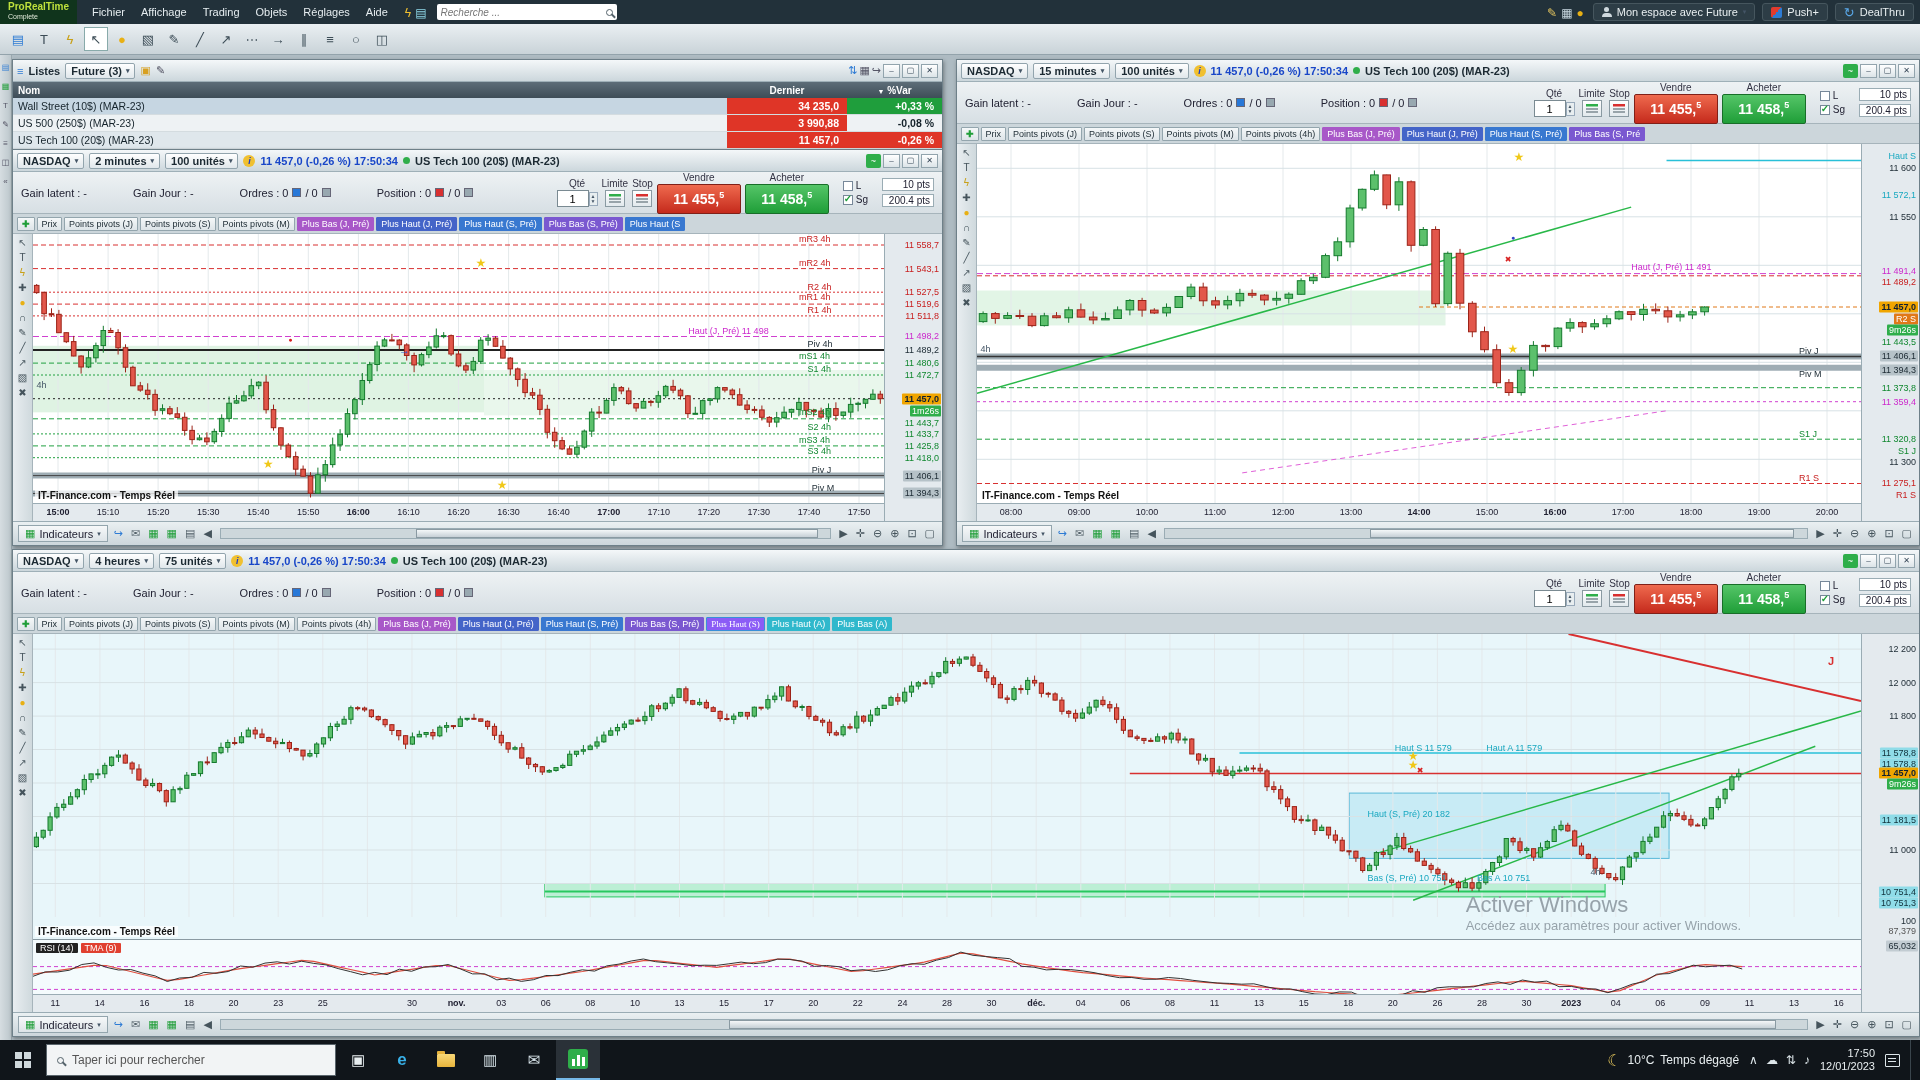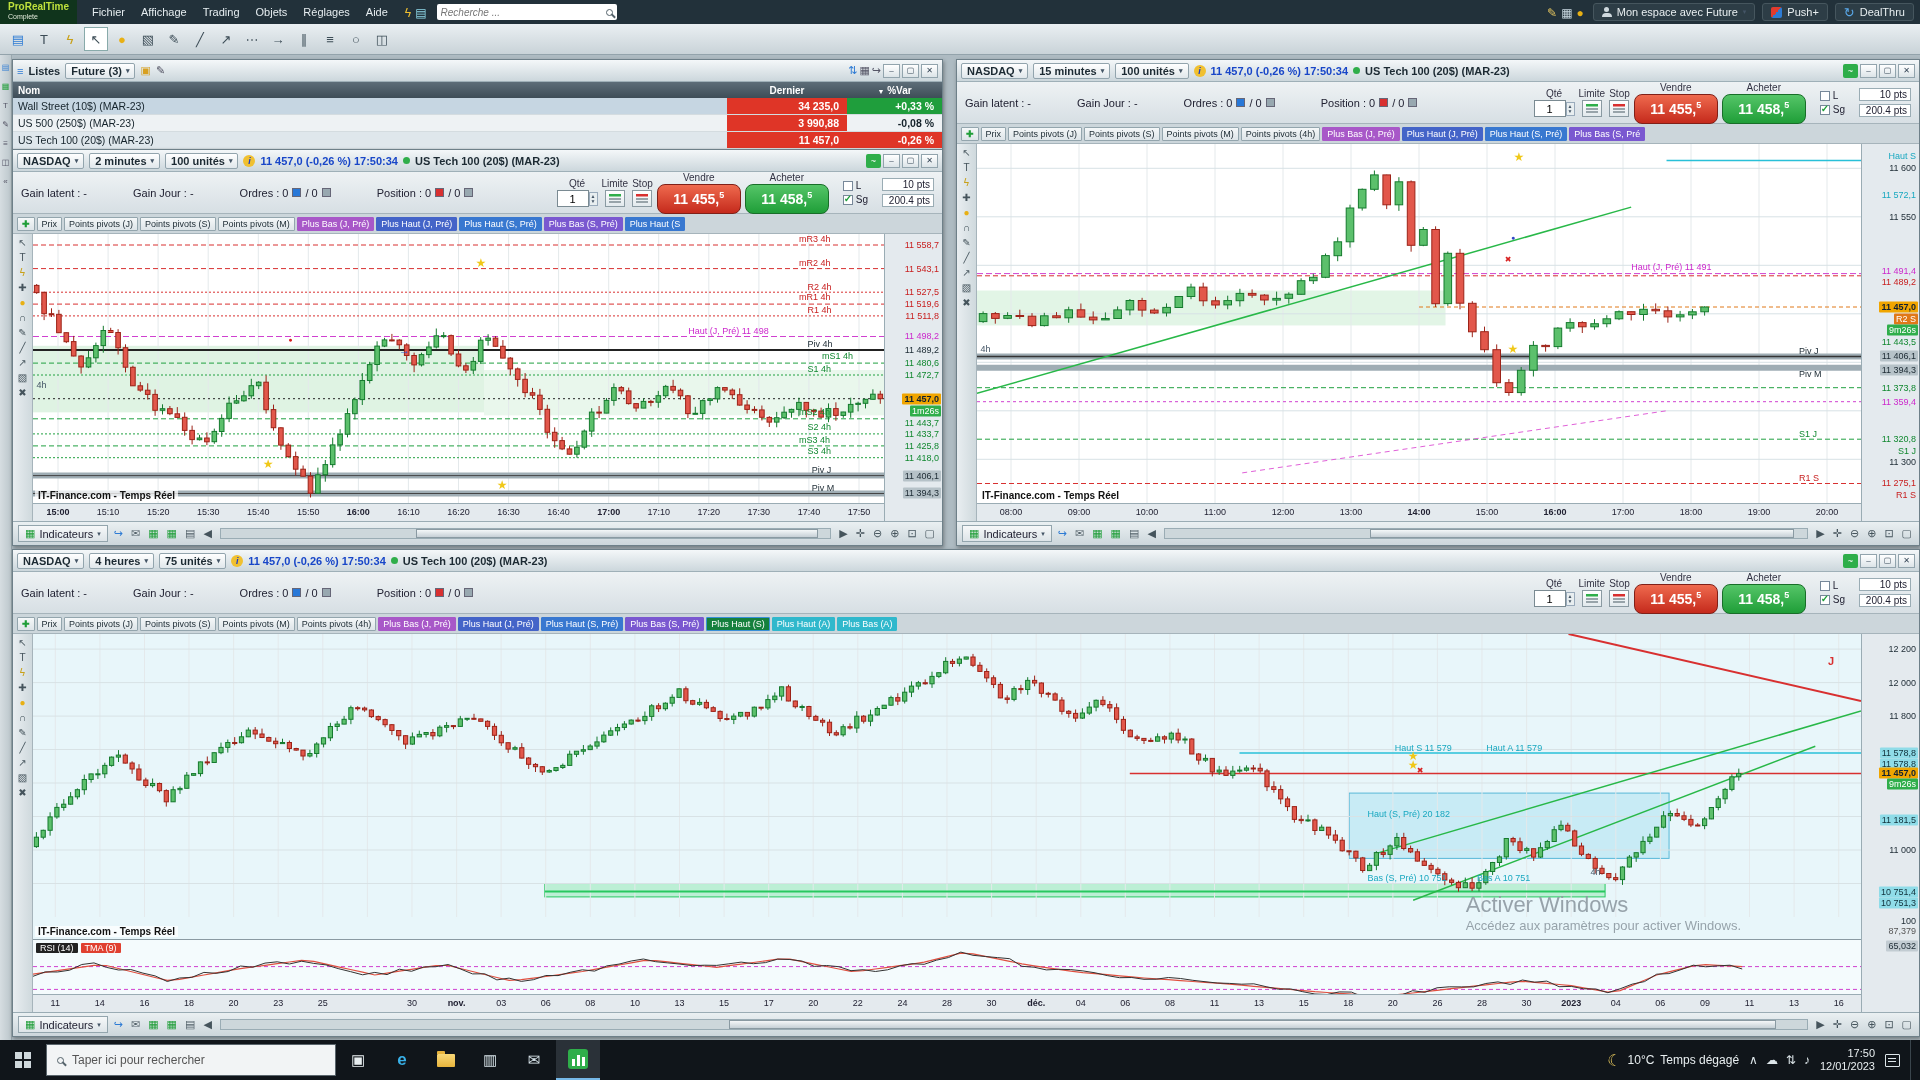--- a/index.html
+++ b/index.html
@@ -56,21 +56,21 @@
 .tbstat{font-size:11px;color:#223;white-space:nowrap;}
 .tbstat.row{display:flex;align-items:center;gap:4px;}
 .mic{width:9px;height:9px;display:inline-block;border:1px solid #667;}
 .obox{display:flex;gap:4px;align-items:center;}
 .ocol{display:flex;flex-direction:column;align-items:center;gap:1px;}
 .olab{font-size:10px;color:#334;}
 .qtywrap{display:flex;align-items:center;}
 .qty{width:32px;height:17px;border:1px solid #7a8a92;font-size:11px;text-align:center;background:#fff;}
 .step{display:flex;flex-direction:column;font-size:5px;color:#456;line-height:5px;border:1px solid #9ab;background:#e8eef0;padding:1px;}
 .ordico{width:20px;height:17px;border:1px solid #8a9aa2;background:linear-gradient(#fff,#e2e9ed);display:flex;align-items:center;justify-content:center;}
-.sellbtn,.buybtn{width:84px;height:30px;color:#fff;font-weight:bold;font-size:14px;display:flex;align-items:center;justify-content:center;border:1px solid #802018;border-radius:8px;}
+.sellbtn,.buybtn{width:84px;height:30px;color:#fff;font-weight:bold;font-size:14px;display:flex;align-items:center;justify-content:center;border:1px solid #802018;border-radius:2px;}
 .sellbtn{background:linear-gradient(#ef6a4e,#c52a1c);}
 .buybtn{background:linear-gradient(#55c568,#1f9e38);border-color:#186e28;}
 .sellbtn sup,.buybtn sup{font-size:9px;margin-top:-7px;}
 .flags{display:flex;flex-direction:column;gap:3px;font-size:10px;color:#223;}
 .flag{display:flex;align-items:center;gap:3px;}
 .cb{width:10px;height:10px;border:1px solid #789;background:#fff;display:inline-block;position:relative;}
 .cb.ck::after{content:"✓";position:absolute;top:-3px;left:0;color:#1c9e38;font-weight:bold;font-size:10px;}
 .ptscol{display:flex;flex-direction:column;gap:3px;}
 .ptsbox{border:1px solid #9aacb4;background:#fff;font-size:10px;color:#223;padding:0 3px;min-width:52px;text-align:right;}
 
@@ -671,21 +671,21 @@
                 <line x1="847.3" y1="156.8" x2="847.3" y2="169.8" stroke="#9c2318"></line>
                 <rect x="845.0" y="160.2" width="4.6" height="4.5" fill="#e2574b" stroke="#9c2318"></rect>
               </svg>
               <div class="plab" style="left: 765.9px; top: -0.466292px; color: rgb(200, 32, 32);">mR3 4h</div>
               <div class="plab" style="left: 765.9px; top: 23.7135px; color: rgb(200, 32, 32);">mR2 4h</div>
               <div class="plab" style="left: 774.41px; top: 47.8933px; color: rgb(200, 32, 32);">R2 4h</div>
               <div class="plab" style="left: 765.9px; top: 58.4719px; color: rgb(200, 32, 32);">mR1 4h</div>
               <div class="plab" style="left: 774.41px; top: 70.5618px; color: rgb(200, 32, 32);">R1 4h</div>
               <div class="plab" style="left: 655.27px; top: 91.7191px; color: rgb(204, 40, 204);">Haut (J, Pré) 11 498</div>
               <div class="plab" style="left: 774.41px; top: 104.565px; color: rgb(28, 42, 51);">Piv 4h</div>
-              <div class="plab" style="left: 765.9px; top: 117.41px; color: rgb(17, 136, 48); margin-left: 23px;">mS1 4h</div>
+              <div class="plab" style="left: 765.9px; top: 117.41px; color: rgb(17, 136, 48);">mS1 4h</div>
               <div class="plab" style="left: 774.41px; top: 129.5px; color: rgb(17, 136, 48);">S1 4h</div>
               <div class="plab" style="left: 765.9px; top: 173.326px; color: rgb(17, 136, 48);">mS2 4h</div>
               <div class="plab" style="left: 774.41px; top: 188.438px; color: rgb(17, 136, 48);">S2 4h</div>
               <div class="plab" style="left: 765.9px; top: 200.528px; color: rgb(17, 136, 48);">mS3 4h</div>
               <div class="plab" style="left: 774.41px; top: 211.862px; color: rgb(17, 136, 48);">S3 4h</div>
               <div class="plab" style="left: 778.665px; top: 230.753px; color: rgb(28, 42, 51);">Piv J</div>
               <div class="plab" style="left: 778.665px; top: 248.888px; color: rgb(28, 42, 51);">Piv M</div>
               <div class="plab" style="left: 3.404px; top: 146.124px; color: rgb(68, 85, 102);">4h</div>
               <div class="plab" style="left: 442.52px; top: 23.7135px; color: rgb(240, 200, 24); font-size: 12px;">★</div>
               <div class="plab" style="left: 463.795px; top: 245.865px; color: rgb(240, 200, 24); font-size: 12px;">★</div>
@@ -1224,21 +1224,21 @@
           <span class="chip ic">✚</span>
           <span class="chip">Prix</span>
           <span class="chip">Points pivots (J)</span>
           <span class="chip">Points pivots (S)</span>
           <span class="chip">Points pivots (M)</span>
           <span class="chip">Points pivots (4h)</span>
           <span class="chip" style="background: rgb(168, 88, 200); color: rgb(255, 255, 255); border-color: rgb(168, 88, 200);">Plus Bas (J, Pré)</span>
           <span class="chip" style="background: rgb(68, 100, 200); color: rgb(255, 255, 255); border-color: rgb(68, 100, 200);">Plus Haut (J, Pré)</span>
           <span class="chip" style="background: rgb(56, 120, 208); color: rgb(255, 255, 255); border-color: rgb(56, 120, 208);">Plus Haut (S, Pré)</span>
           <span class="chip" style="background: rgb(122, 88, 208); color: rgb(255, 255, 255); border-color: rgb(122, 88, 208);">Plus Bas (S, Pré)</span>
-          <span class="chip" style="background: #15803d; color: rgb(255, 255, 255); border-color: rgb(56, 144, 216);">Plus Haut (S)</span>
+          <span class="chip" style="background: #8b5cf6; color: rgb(255, 255, 255); border-color: rgb(56, 144, 216); font-family: Liberation Serif, serif;">Plus Haut (S)</span>
           <span class="chip" style="background: rgb(48, 184, 204); color: rgb(255, 255, 255); border-color: rgb(48, 184, 204);">Plus Haut (A)</span>
           <span class="chip" style="background: rgb(48, 184, 204); color: rgb(255, 255, 255); border-color: rgb(48, 184, 204);">Plus Bas (A)</span>
         </div>
         <div class="chartbody">
           <div class="toolstrip">
             <span class="stool">↖</span>
             <span class="stool">T</span>
             <span class="stool" style="color: rgb(200, 160, 24);">ϟ</span>
             <span class="stool">✚</span>
             <span class="stool" style="color: rgb(232, 176, 20);">●</span>

